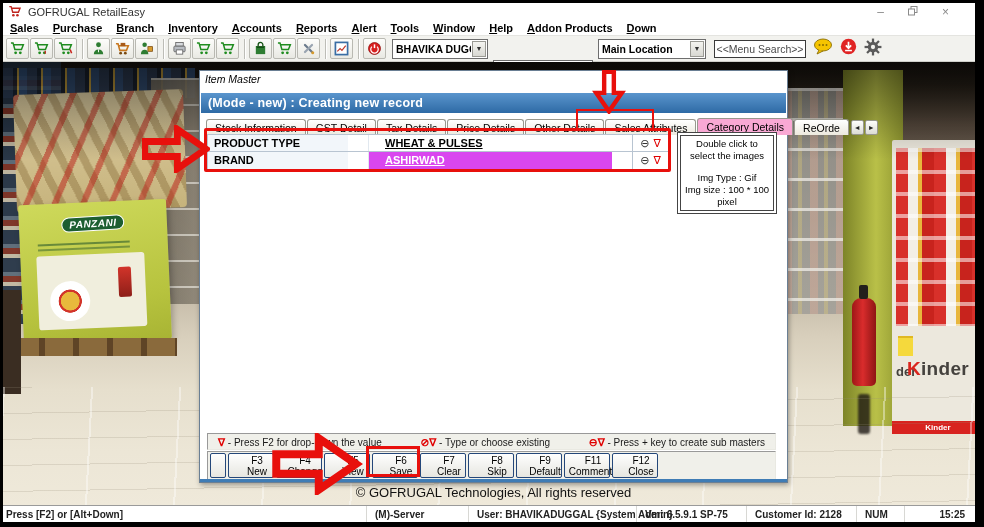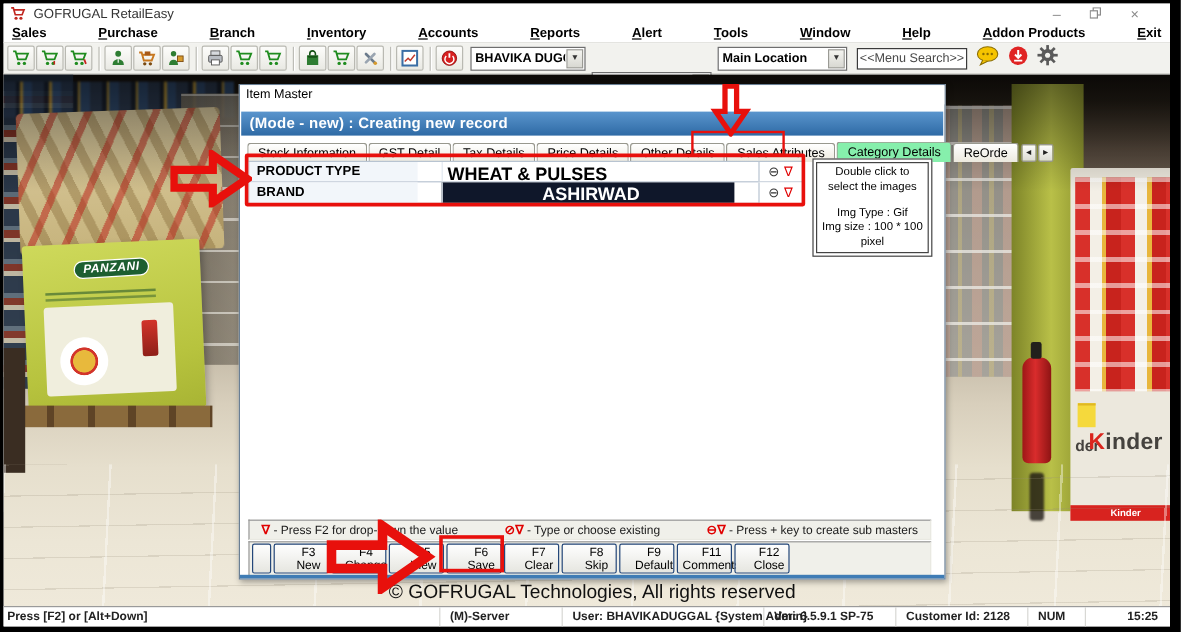--- a/index.html
+++ b/index.html
@@ -12,21 +12,21 @@
   
   .titlebar { position:absolute; left:0; top:0; right:0; height:17px; background:#fff;
               display:flex; align-items:center; }
   .titlebar .app-icon { margin-left:5px; width:14px; height:13px; }
   .titlebar .title { margin-left:6px; font-size:11px; color:#333; }
   .win-controls { margin-left:auto; display:flex; align-items:center; gap:24px; margin-right:26px; }
   .win-controls .wc { color:#8a8a8a; font-size:12px; line-height:12px; cursor:default; }
 
   
   .menubar { position:absolute; left:0; top:17px; right:0; height:16px; background:#fff;
-             display:flex; align-items:center; border-bottom:1px solid #e4e4e0;justify-content:space-between; }
+             display:flex; align-items:center; border-bottom:1px solid #e4e4e0; }
   .menu-item { display:inline-block; padding:0 7px; font-size:11px; font-weight:bold; color:#000; }
   .menu-item::first-letter { text-decoration:underline; }
 
   
   .toolbar { position:absolute; left:0; top:33px; right:0; height:26px; background:#f2f2ee;
              display:flex; align-items:center; padding-left:3px; border-bottom:1px solid #cfcfca; }
   .tbtn { width:23px; height:21px; margin-right:1px; border:1px solid #b9b9b2; border-radius:2px;
           background:linear-gradient(#fdfdfb,#e9e9e3); display:flex; align-items:center; justify-content:center; }
   .tsep { width:1px; height:20px; background:#bdbdb7; margin:0 4px; box-shadow:1px 0 0 #fff; }
   .dd { height:20px; border:1px solid #6e6e6e; background:#fff; display:flex; align-items:center;
@@ -97,38 +97,38 @@
   .floor-tiles { left:0; bottom:0; width:100%; height:118px;
      background:repeating-linear-gradient(93deg,rgba(255,255,255,.4) 0 2px,rgba(0,0,0,0) 2px 88px),
                 repeating-linear-gradient(179deg,rgba(150,140,120,.22) 0 1px,rgba(0,0,0,0) 1px 26px); }
   .vignette { left:0; top:0; width:100%; height:100%; pointer-events:none;
      background:linear-gradient(180deg,rgba(0,0,0,.5),rgba(0,0,0,0) 22%); }
 
   
   .dialog { position:absolute; left:196px; top:8px; width:589px; height:413px; background:#fff;
             border:1px solid #6a7f94; box-shadow:1px 2px 5px rgba(0,0,0,.35); z-index:10; }
   .dlg-title { position:absolute; left:0; top:0; right:0; height:16px; background:#fff;
-               font-size:10.5px; color:#000; padding:2px 0 0 5px; }
+               font-size:10.5px; color:#000; padding:2px 0 0 5px;font-style:italic; }
   .dlg-mode { position:absolute; left:1px; top:22px; right:1px; height:20px;
               background:linear-gradient(#5a95cd,#2e6aa5); color:#fff; font-weight:bold;
               font-size:12.5px; line-height:20px; padding-left:7px; letter-spacing:.2px; }
   .tabs { position:absolute; left:6px; top:45px; height:19px; display:flex; align-items:flex-end; }
   .tab { padding:2px 8px 1px 8px; font-size:10.5px; color:#000; background:linear-gradient(#ffffff,#ece9de);
          border:1px solid #98988e; border-bottom:none; border-radius:3px 3px 0 0; margin-right:1px; white-space:nowrap; }
-  .tab.active { background:#86efac; padding-bottom:2px; }
+  .tab.active { background:#f9a8d4; padding-bottom:2px; }
   .tab-spin { width:13px; height:15px; margin-left:1px; border:1px solid #98988e; border-radius:2px;
               background:linear-gradient(#fdfdfb,#dcdcd4); font-size:7px; color:#222;
               display:flex; align-items:center; justify-content:center; }
 
   .fields { position:absolute; left:7px; top:63px; width:462px; }
   .frow { display:flex; height:18px; border:1px solid #b8c4d1;gap:20px; }
   .frow + .frow { border-top:none; }
   .fl { width:140px; background:#f2f6fa; font-size:11px; font-weight:bold; padding:2px 0 0 6px; }
-  .fv { flex:1; background:#fff; font-size:15px; font-weight:bold; padding:2px 0 0 4px; border-left:1px solid #e1e8ef; }
-  .frow.selected .fv { background:#0f172a; color:#fff;text-align:center; }
+  .fv { flex:1; background:#fff; font-size:11px; font-weight:bold; padding:2px 0 0 16px; border-left:1px solid #e1e8ef;text-decoration:underline; }
+  .frow.selected .fv { background:#d946ef; color:#fff; }
   .fi { width:36px; background:#fff; border-left:1px solid #b8c4d1; display:flex; align-items:center;
         justify-content:center; gap:4px; font-size:11px; }
   .fi .minus { color:#333; } .fi .tri { color:#e00000; }
 
   .img-panel { position:absolute; left:477px; top:61px; width:100px; height:82px;
                border:1px solid #444; padding:2px; background:#fff; }
   .img-panel .inner { width:100%; height:100%; border:1px solid #444; display:flex; flex-direction:column;
                align-items:center; justify-content:center; text-align:center; font-size:9.5px;
                line-height:1.25; color:#000; padding:2px; }
   .img-panel .inner .sp { height:10px; }
@@ -143,21 +143,21 @@
   .btn-bar { position:absolute; left:7px; right:11px; top:380px; height:29px; background:#f0f0ea;
              border:1px solid; border-color:#999 #e9e9e2 #e9e9e2 #999; display:flex; align-items:center;
              padding-left:2px; }
   .fbtn { width:46px; height:25px; margin-right:2px; border:1px solid #24477a; border-radius:2px;
           background:linear-gradient(#fefefe,#e6e6e0); font-size:10px; line-height:11px; color:#000;
           display:flex; flex-direction:column; align-items:center; justify-content:center;padding-left:12px; }
   .fbtn.blank { width:16px; }
   .dlg-bottom { position:absolute; left:0; right:0; bottom:0; height:3px; background:#3f7cb5; }
 
   .copyright { position:absolute; left:196px; top:423px; width:589px; text-align:center;
-               font-size:16px; color:#111; z-index:5; }
+               font-size:13px; color:#111; z-index:5; }
 
   
   .anno { position:absolute; z-index:50; pointer-events:none; }
   .rect-anno { border-style:solid; border-color:#e8100c; }
   .r-fields { left:201px; top:66px; width:467px; height:44px; border-width:3px; border-radius:2px; }
   .r-tab    { left:573px; top:47px; width:78px;  height:21px; border-width:2px; }
   .r-save   { left:363px; top:384px; width:54px; height:31px; border-width:3px; }
   .a-fields { left:139px; top:63px; }
   .a-tab    { left:584px; top:8px; }
   .a-save   { left:262px; top:371px; }
@@ -198,21 +198,21 @@
     <span class="menu-item">Purchase</span>
     <span class="menu-item">Branch</span>
     <span class="menu-item">Inventory</span>
     <span class="menu-item">Accounts</span>
     <span class="menu-item">Reports</span>
     <span class="menu-item">Alert</span>
     <span class="menu-item">Tools</span>
     <span class="menu-item">Window</span>
     <span class="menu-item">Help</span>
     <span class="menu-item">Addon Products</span>
-    <span class="menu-item">Exit</span>
+    <span class="menu-item">Down</span>
   </div>
 
   <div class="toolbar">
     <div class="tbtn">
         <svg width="15" height="15" viewBox="0 0 16 16">
           <path d="M1 2h2.2l2 7h7l2-5H4.2" fill="none" stroke="#1f8c1f" stroke-width="1.6"></path>
           <circle cx="6" cy="12.6" r="1.5" fill="#1f8c1f"></circle>
           <circle cx="11" cy="12.6" r="1.5" fill="#1f8c1f"></circle>
         </svg>
       </div>

